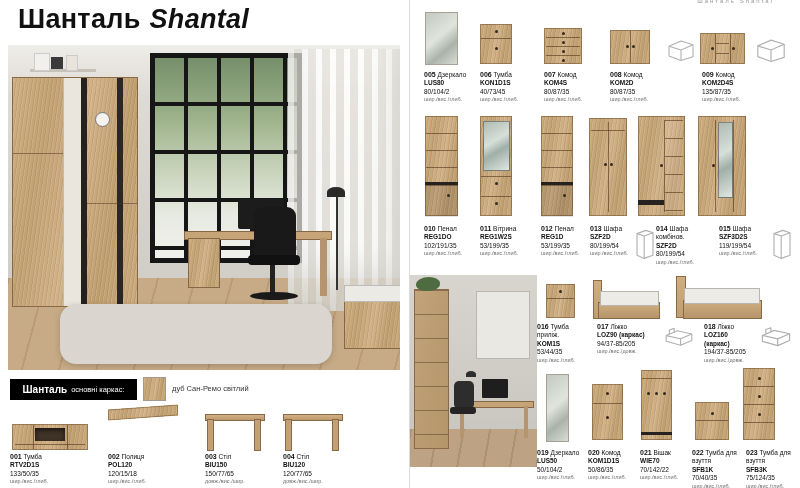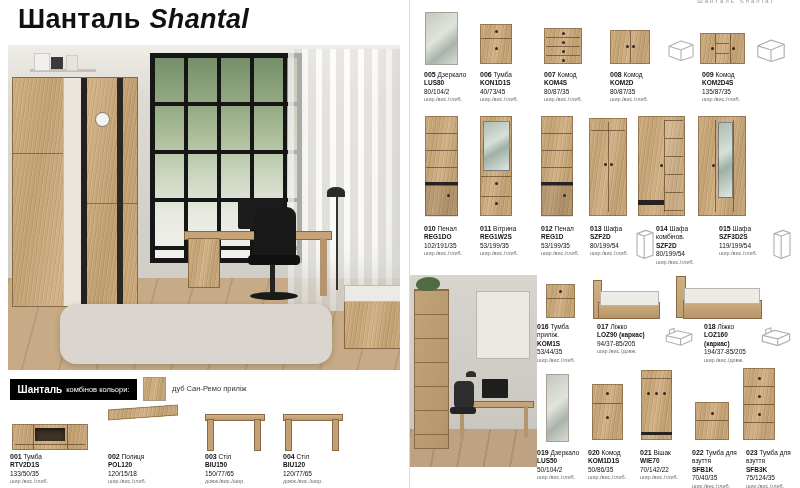--- a/index.html
+++ b/index.html
@@ -173,24 +173,24 @@
       <div class="p2-legl"></div>
       <div class="p2-legr"></div>
     <div class="p2-monitor"></div>
     <div class="p2-lamp"></div>
     <div class="p2-chairback"></div>
     <div class="p2-chairseat"></div>
   </div>
 
   <div class="colorsbar">
     <b>Шанталь</b>
-    <span>комбінов кольори:</span>
+    <span>основні каркас:</span>
   </div>
   <div class="swatch wood"></div>
-  <div class="swatchname">дуб Сан-Ремо приліж</div>
+  <div class="swatchname">дуб Сан-Ремо світлий</div>
 
 <div class="pimg tv" style="left: 12px; top: 424px; width: 76px; height: 26px;">
       <i class="niche"></i>
       <i class="vl" style="left:28%"></i>
       <i class="vl" style="left:72%"></i>
       <i class="hl" style="top:78%"></i>
     </div>
     <div class="plabel" style="left: 10px; top: 452px;">
       <div class="l1"><b>001</b> <span>Тумба</span></div>
       <div class="l2">RTV2D1S</div>

